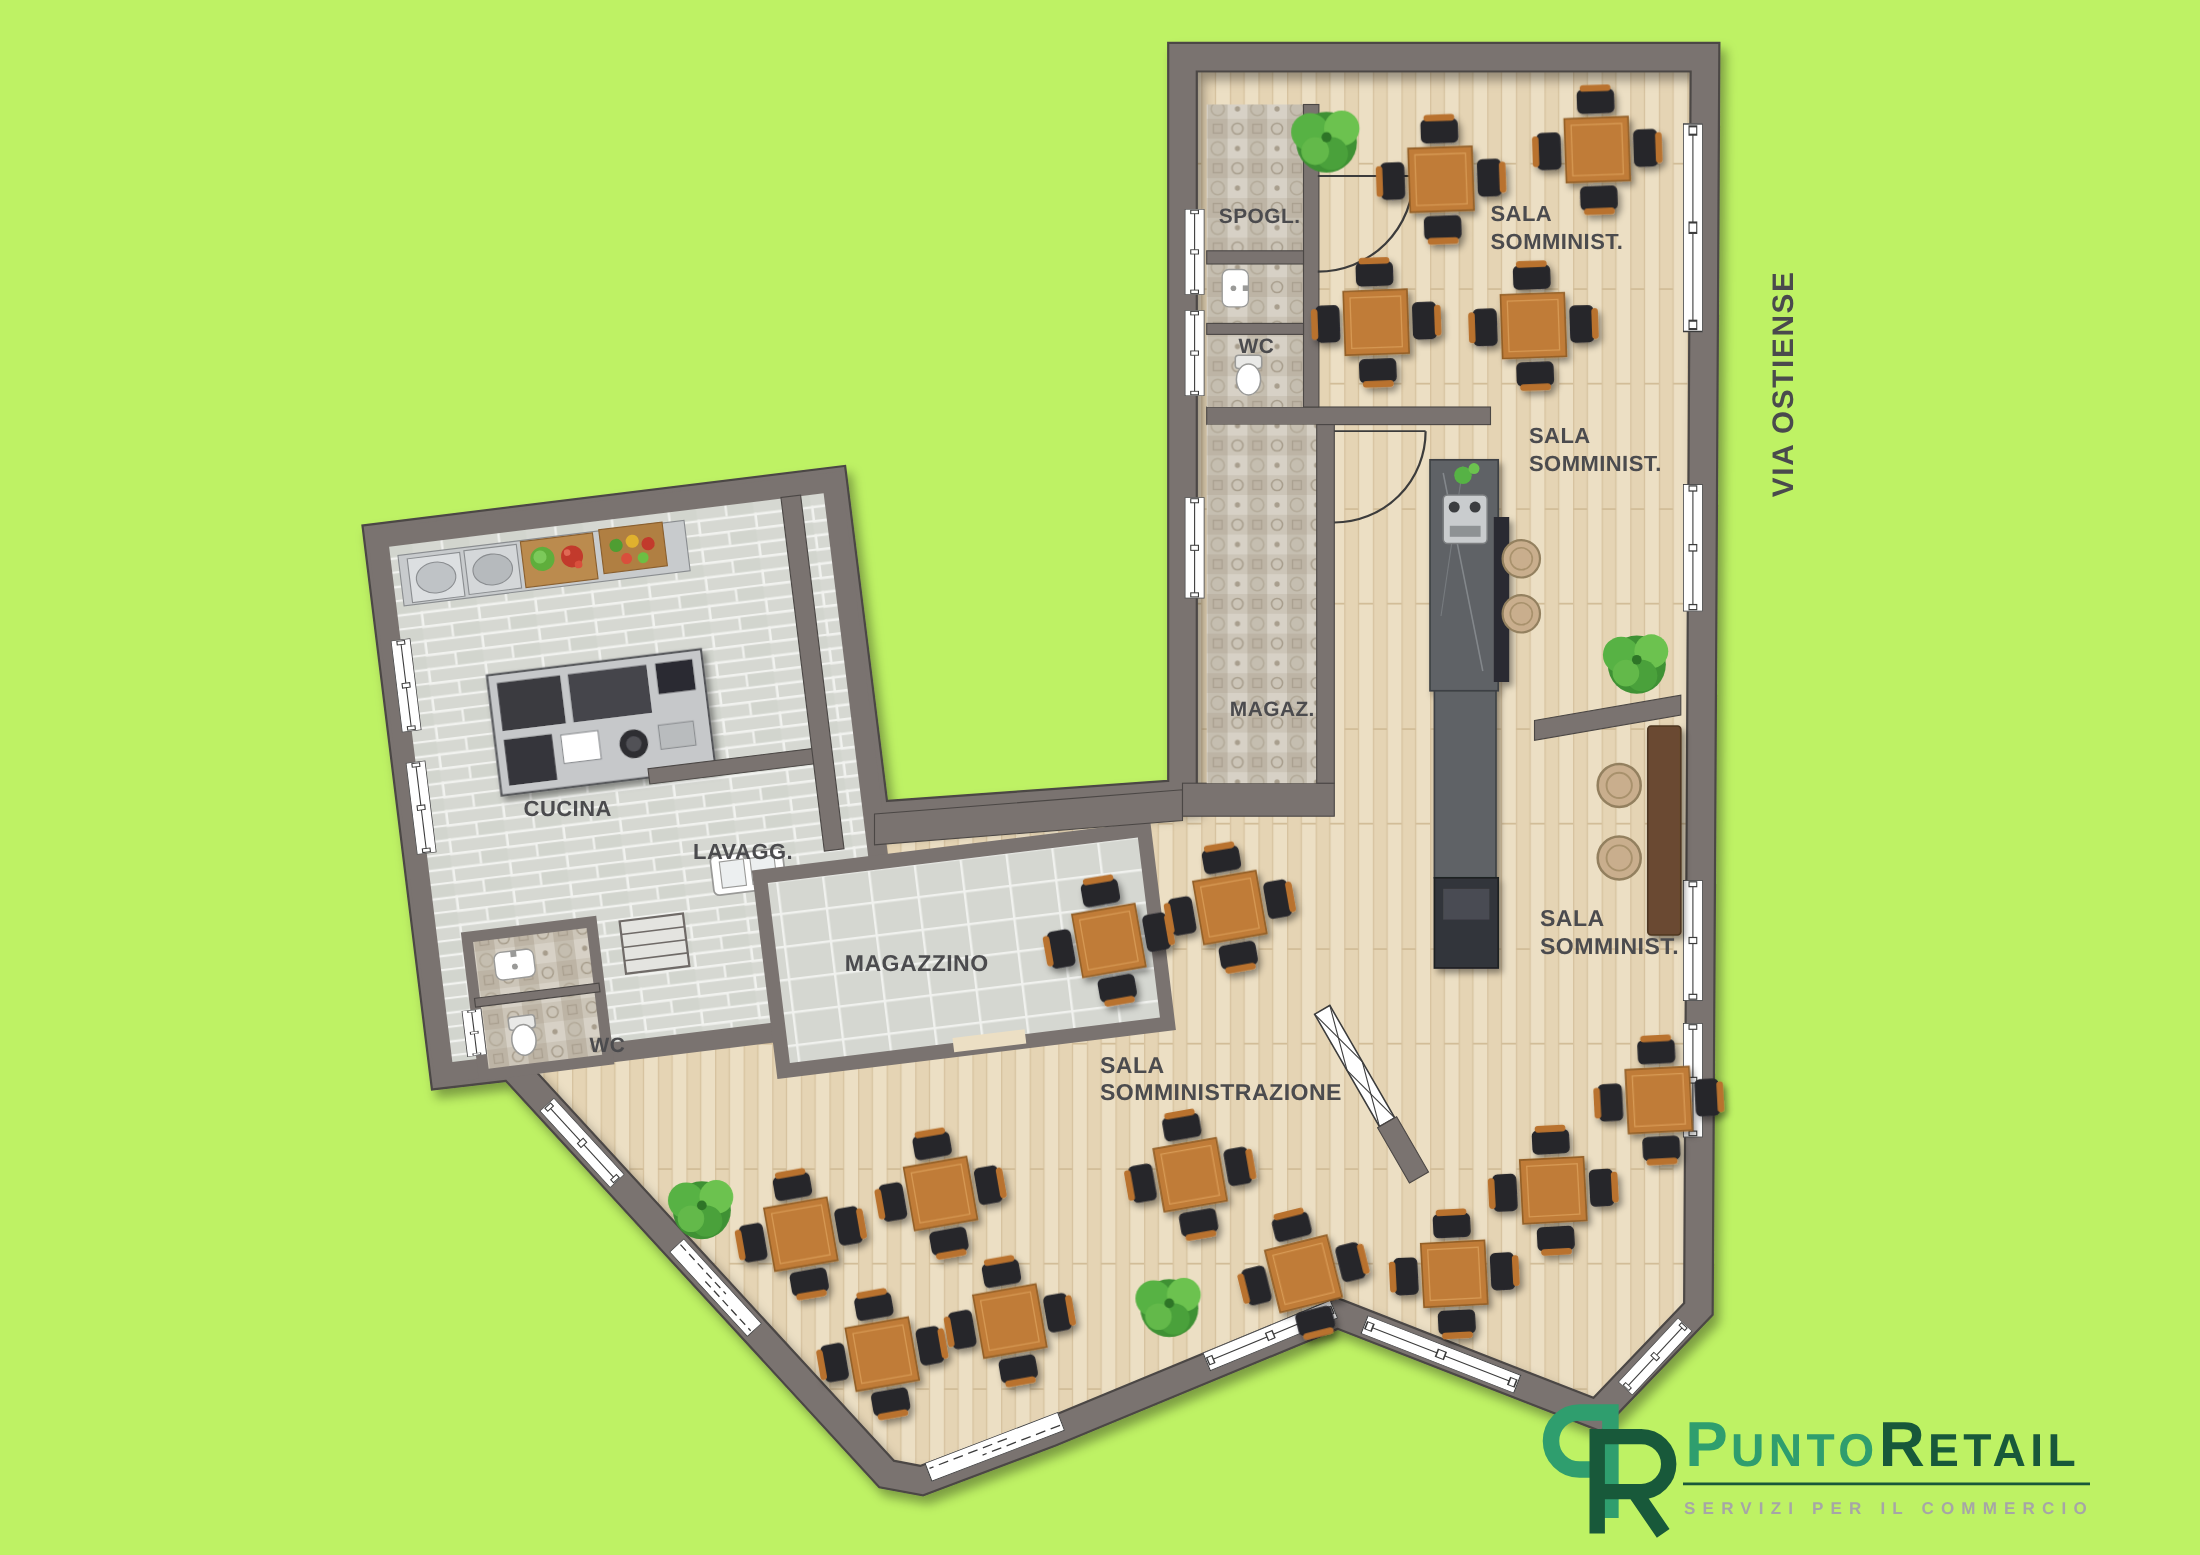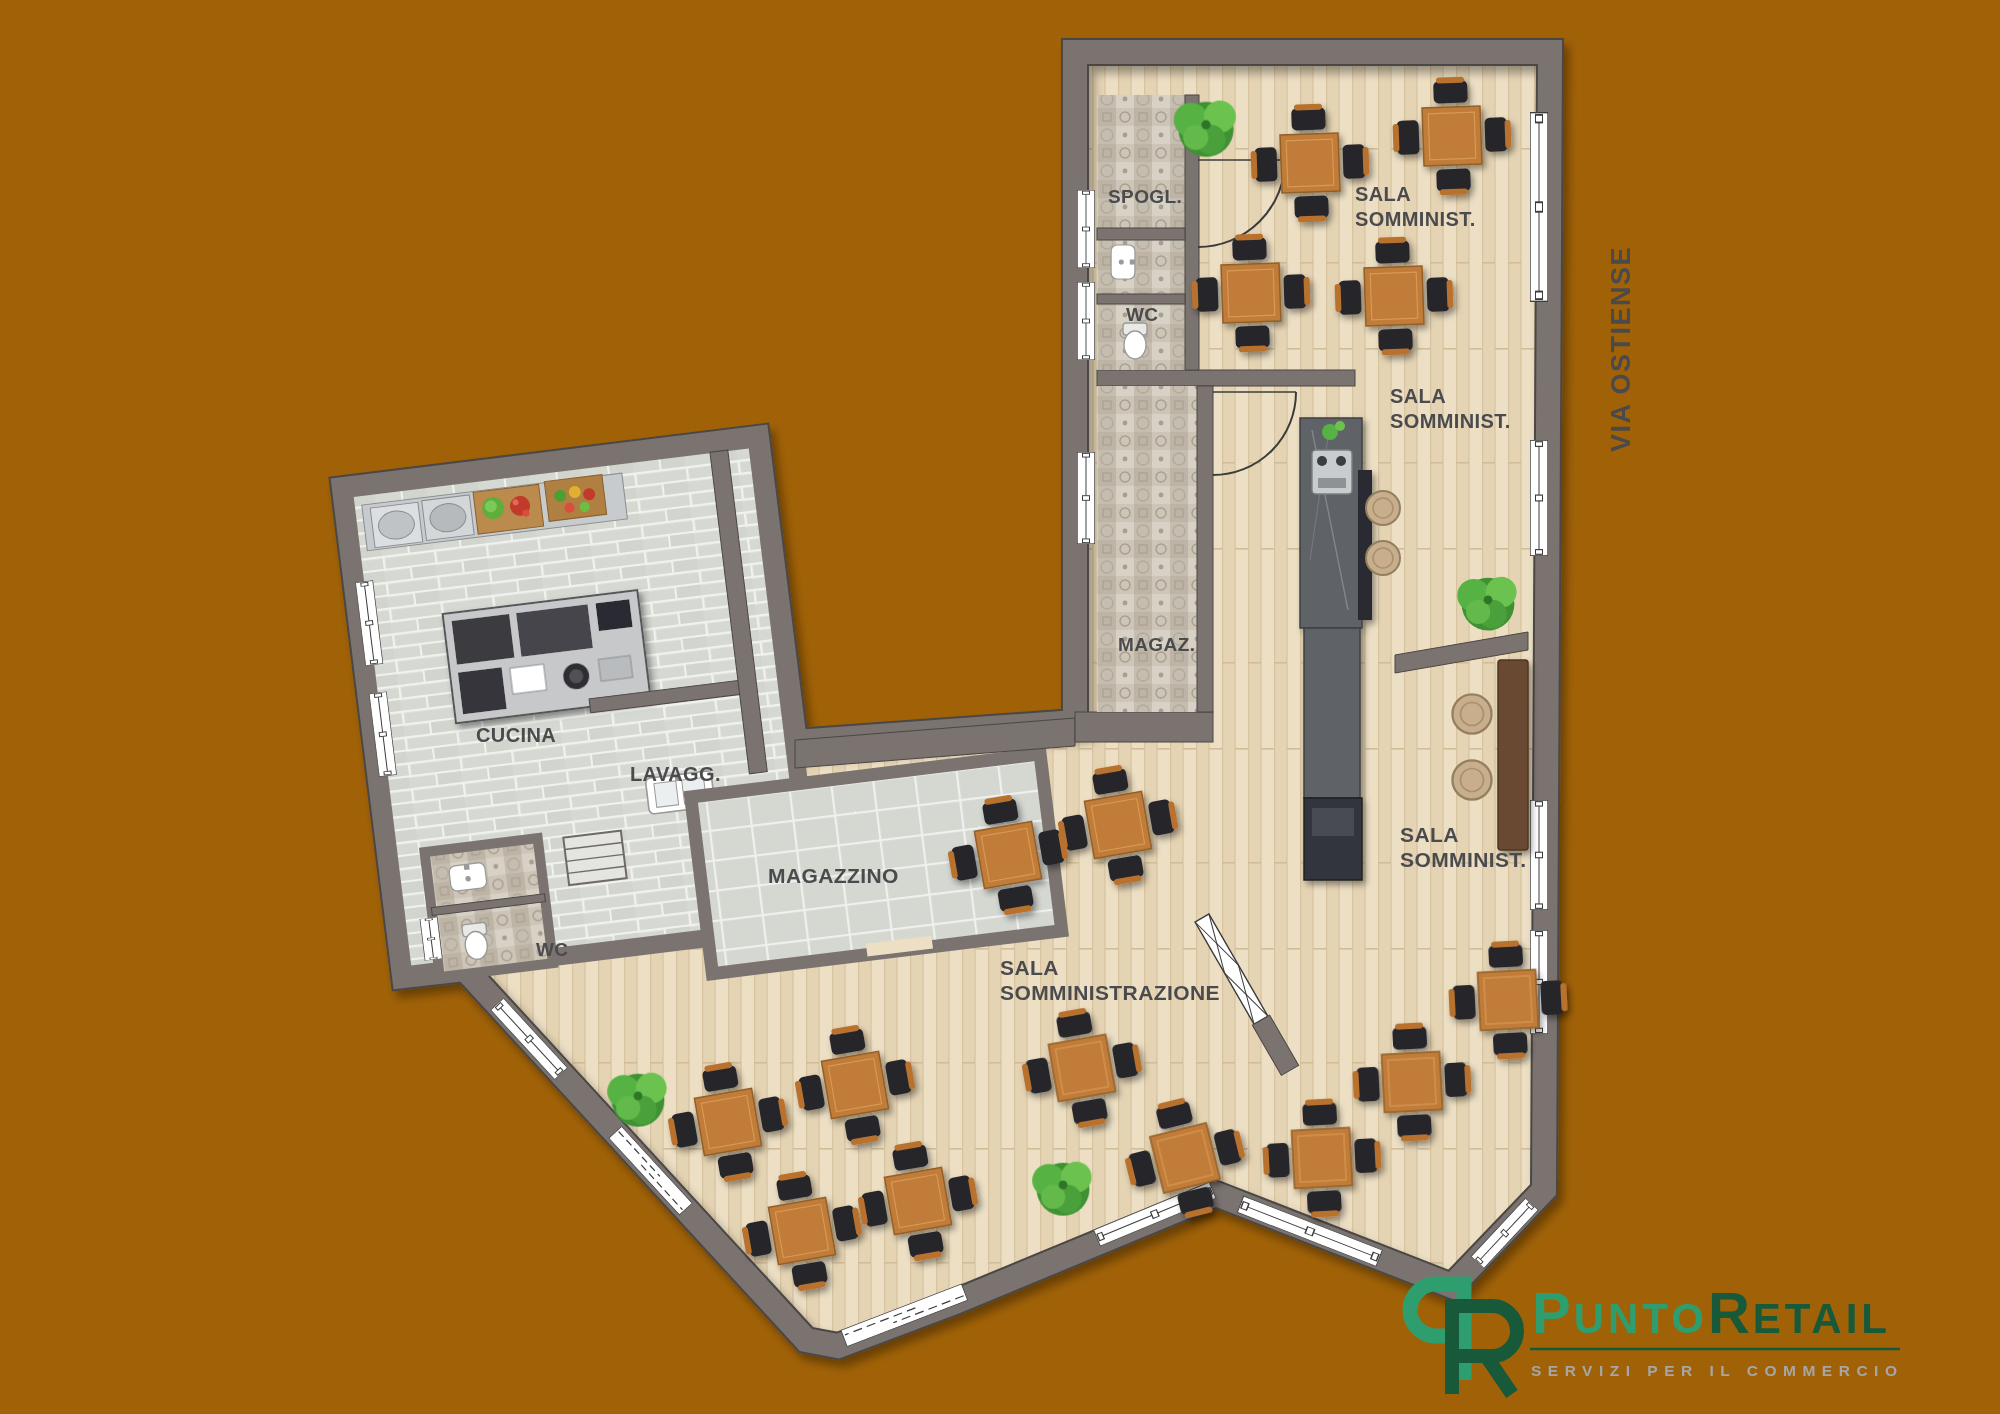--- a/index.html
+++ b/index.html
@@ -1,16 +1,16 @@
 <!DOCTYPE html>
 <html><head>
 <meta charset="utf-8">
 <style>
   html,body{margin:0;padding:0;background:#ffffff;}
-  .stage{position:relative;width:2000px;height:1414px;background:#a16207;
+  .stage{position:relative;width:2000px;height:1414px;background:#bef264;
          font-family:"Liberation Sans",sans-serif;overflow:hidden;}
   svg{position:absolute;left:0;top:0;}
 
   
   .lbl{font-family:"Liberation Sans",sans-serif;font-weight:700;fill:#4b4b4e;
        font-size:20px;letter-spacing:.4px;}
   .lbl-sm{font-size:19px;}
   .lbl-lg{font-size:21px;}
   .via{font-family:"Liberation Sans",sans-serif;font-weight:700;fill:#4a4a4d;
        font-size:27px;letter-spacing:1.5px;}

